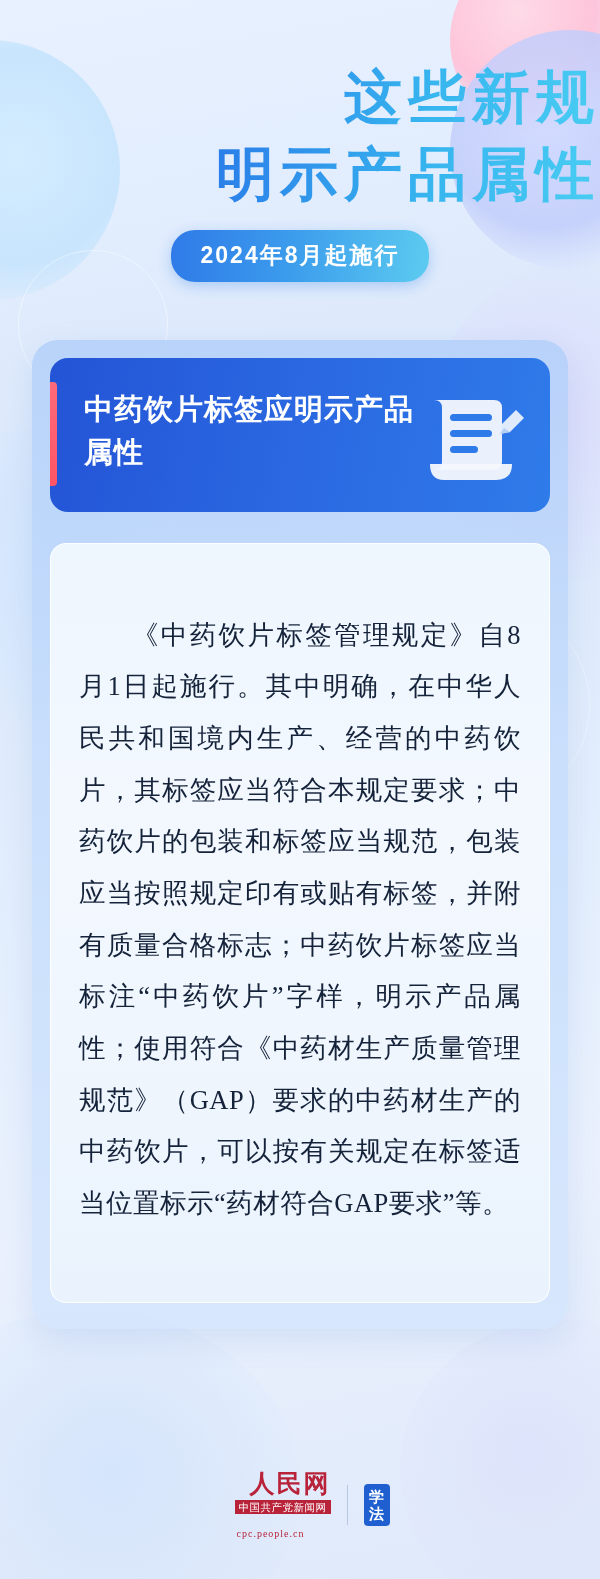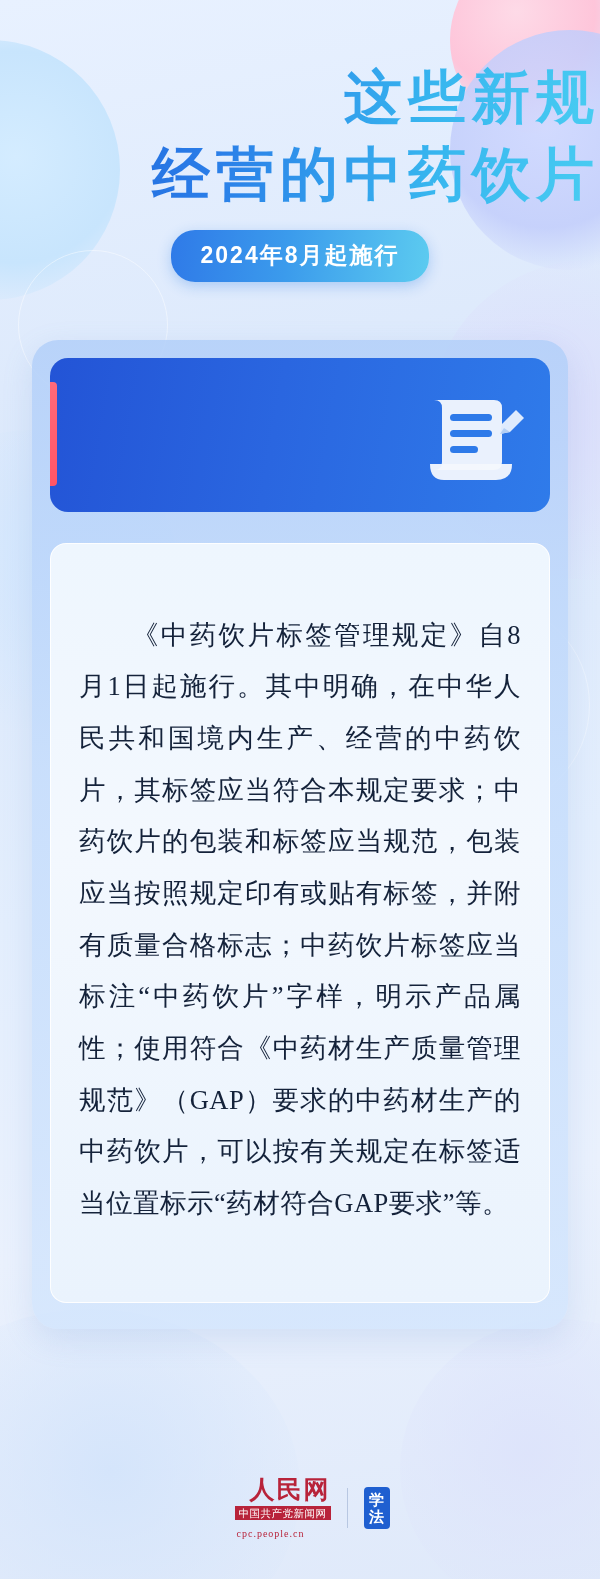--- a/index.html
+++ b/index.html
@@ -185,21 +185,21 @@
   .pd-sub {
     margin-top: 4px;
     font-size: 10.5px;
     color: #ffffff;
     background: #b8233a;
     padding: 2px 4px;
     letter-spacing: .5px;
     margin-left: 24px;
   }
   .pd-url {
-    margin-top: 9px;
+    margin-top: 15px;
     font-family: "Liberation Serif", serif;
     font-size: 10px;
     color: #b8233a;
     letter-spacing: 1px;
   }
   .divider-v {
     width: 1px; height: 40px;
     background: rgba(60,90,150,.25);
   }
   .xuefa {
@@ -236,30 +236,31 @@
 <div class="blob blob-cyan-left"></div>
 <div class="blob blob-cyan-mid"></div>
 <div class="blob blob-lav-right"></div>
 <div class="blob blob-bottom"></div>
 <div class="blob blob-bottom-r"></div>
 <div class="ring ring-1"></div>
 <div class="ring ring-2"></div>
 
 <div class="header">
   <div class="title-line title-1">这些新规</div>
-  <div class="title-line title-2">经营的中药饮片</div>
+  <div class="title-line title-2">明示产品属性</div>
   <div class="badge-wrap">
     <span class="badge">2024年8月起施行</span>
   </div>
 </div>
 
 <div class="card-outer">
 
   <div class="card-head">
     <span class="head-accent"></span>
+    <div class="head-title">中药饮片标签应明示产品属性</div>
     <span class="head-icon">
       <svg width="108" height="100" viewBox="0 0 108 100" xmlns="http://www.w3.org/2000/svg">
         <g opacity="0.95">
           <path d="M18 12 L78 12 Q86 12 86 20 L86 74 Q86 82 78 82 L18 82 Q26 82 26 74 L26 20 Q26 12 18 12 Z" fill="#ffffff" opacity="0.95"></path>
           <rect x="34" y="26" width="42" height="7" rx="3.5" fill="#2f7bea"></rect>
           <rect x="34" y="42" width="42" height="7" rx="3.5" fill="#2f7bea"></rect>
           <rect x="34" y="58" width="28" height="7" rx="3.5" fill="#2f7bea"></rect>
           <path d="M14 76 L96 76 Q96 92 80 92 L28 92 Q14 92 14 76 Z" fill="#ffffff" opacity="0.95"></path>
           <path d="M86 36 L100 22 L108 30 L94 44 L84 46 Z" fill="#e9f2ff"></path>
           <path d="M84 46 L94 44 L88 40 Z" fill="#bcd4f5"></path>

